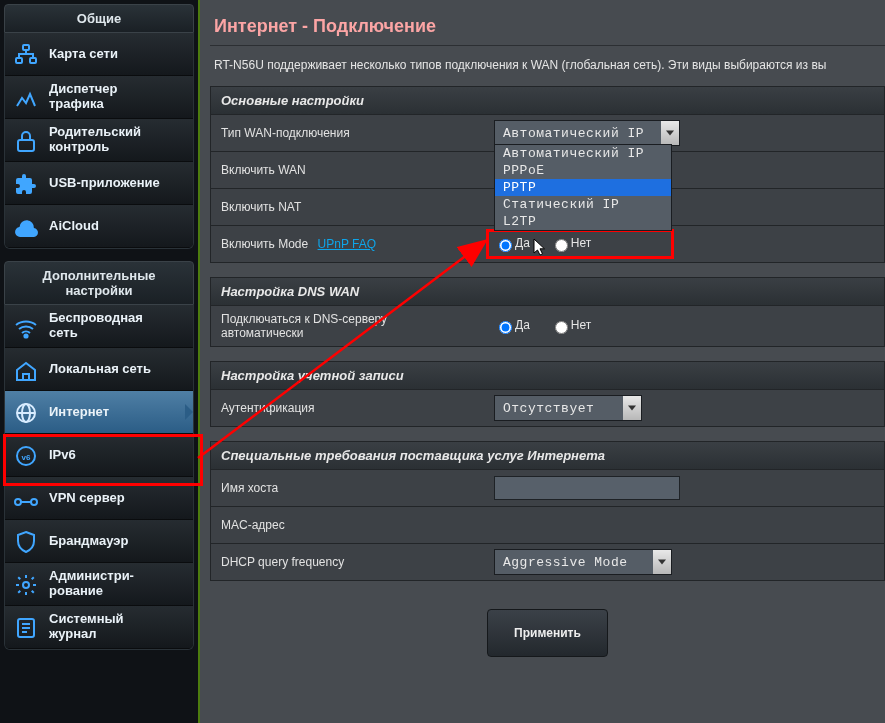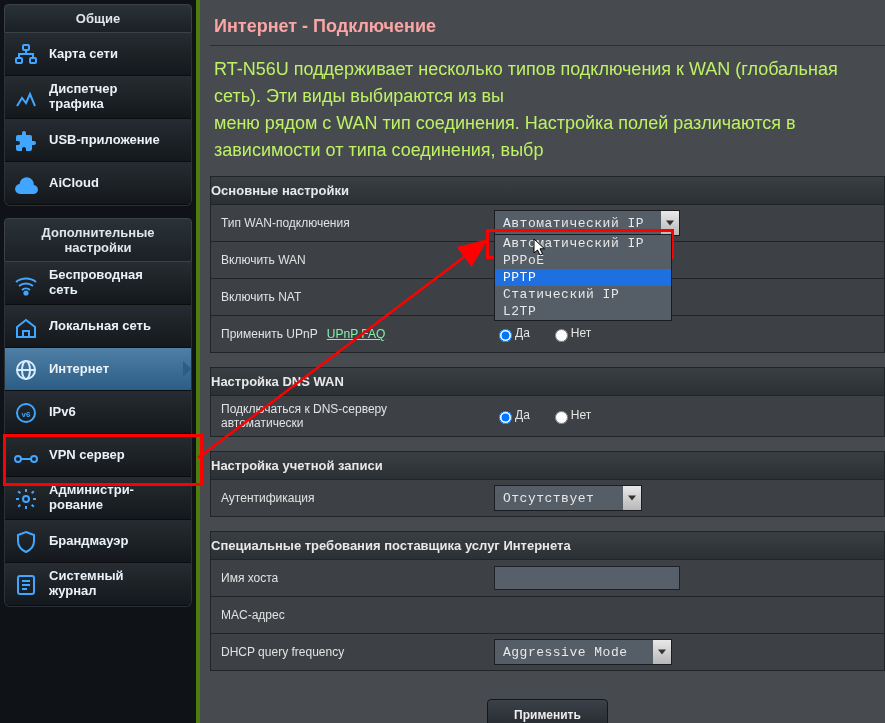--- a/index.html
+++ b/index.html
@@ -17,21 +17,21 @@
     display: flex;
     width: 885px;
     height: 723px;
     position: relative;
   }
   
   .sidebar {
     width: 200px;
     flex: 0 0 200px;
     background: #0f1216;
-    border-right: 4px solid #4d7c0f;
+    border-right: 2px solid #4d7c0f;
     box-sizing: border-box;
   }
   .side-section-title {
     text-align: center;
     padding: 6px 4px;
     font-weight: bold;
     color: #dfe7ec;
     background: linear-gradient(#2a3238, #1a2025);
     border: 1px solid #3a4248;
     border-radius: 4px 4px 0 0;
@@ -92,35 +92,36 @@
     overflow: hidden;
   }
   .page-title {
     font-size: 18px;
     font-weight: bold;
     color: #fca5a5;
     padding: 10px 4px 8px 4px;
     border-bottom: 1px solid #2c2f33;
   }
   .page-intro {
-    font-size: 18px;
-    color: #bef264;
+    font-size: 12px;
+    color: #e5e5e5;
     padding: 10px 4px 12px 4px;
     line-height: 1.5;
   }
   .section {
     margin-bottom: 14px;
   }
   .section-hd {
     background: linear-gradient(#3a3f44, #2b3034);
     border: 1px solid #222528;
-    padding: 6px 0;
+    padding: 6px 10px;
     font-weight: bold;
     font-size: 13px;
     color: #e8e8e8;
+    font-style: italic;
   }
   .row {
     display: flex;
     align-items: center;
     border: 1px solid #222528;
     border-top: none;
     background: #3d4146;
     min-height: 36px;
   }
   .row .label {
@@ -131,21 +132,21 @@
   }
   .row .field {
     flex: 1 1 auto;
     padding: 4px 8px;
     display: flex;
     align-items: flex-start;
     gap: 10px;
     position: relative;
   }
   .row .label a {
-    color: #86efac;
+    color: #0ea5e9;
     text-decoration: underline;
     margin-left: 6px;
   }
   .radio-group label {
     font-size: 12px;
     color: #e6e6e6;
     margin-right: 10px;
   }
   .radio-group input { vertical-align: middle; margin-right: 3px; }
 
@@ -282,20 +283,34 @@
                 <path d="M3 20l5-8 4 5 4-9 5 12"></path>
               </g>
             </svg>
         </span>
         <span class="label-block">
           <span>Диспетчер</span>
           <span>трафика</span>
         </span>
       </div>
 
+      <div class="side-item">
+        <span class="icon">
+          <svg width="22" height="24" viewBox="0 0 22 24">
+              <g fill="none" stroke="#40a6ff" stroke-width="2">
+                <rect x="3" y="11" width="16" height="11" rx="2"></rect>
+                <path d="M7 11V7a4 4 0 018 0v4"></path>
+              </g>
+            </svg>
+        </span>
+        <span class="label-block">
+          <span>Родительский</span>
+          <span>контроль</span>
+        </span>
+      </div>
 
       <div class="side-item">
         <span class="icon">
           <svg width="24" height="24" viewBox="0 0 24 24">
               <path fill="#40a6ff" d="M10 2a2 2 0 012 2v2h4a2 2 0 012 2v4h2a2 2 0 010 4h-2v4a2 2 0 01-2 2h-4v-2a2 2 0 00-4 0v2H4a2 2 0 01-2-2v-4h2a2 2 0 000-4H2V8a2 2 0 012-2h4V4a2 2 0 012-2z"></path>
             </svg>
         </span>
         <span class="label-block">
           <span>USB-приложение</span>
         </span>
@@ -387,41 +402,41 @@
               </g>
             </svg>
         </span>
         <span class="label-block">
           <span>VPN сервер</span>
         </span>
       </div>
 
       <div class="side-item">
         <span class="icon">
+          <svg width="22" height="24" viewBox="0 0 22 24">
+              <path fill="none" stroke="#40a6ff" stroke-width="2" d="M11 2l8 3v6c0 5-3.5 9-8 11-4.5-2-8-6-8-11V5l8-3z"></path>
+            </svg>
+        </span>
+        <span class="label-block">
+          <span>Брандмауэр</span>
+        </span>
+      </div>
+
+      <div class="side-item">
+        <span class="icon">
           <svg width="24" height="24" viewBox="0 0 24 24">
               <g fill="none" stroke="#40a6ff" stroke-width="2">
                 <circle cx="12" cy="12" r="3"></circle>
                 <path d="M12 2v3M12 19v3M4.2 4.2l2.1 2.1M17.7 17.7l2.1 2.1M2 12h3M19 12h3M4.2 19.8l2.1-2.1M17.7 6.3l2.1-2.1"></path>
               </g>
             </svg>
         </span>
         <span class="label-block">
           <span>Администри-</span>
           <span>рование</span>
-        </span>
-      </div>
-
-      <div class="side-item">
-        <span class="icon">
-          <svg width="22" height="24" viewBox="0 0 22 24">
-              <path fill="none" stroke="#40a6ff" stroke-width="2" d="M11 2l8 3v6c0 5-3.5 9-8 11-4.5-2-8-6-8-11V5l8-3z"></path>
-            </svg>
-        </span>
-        <span class="label-block">
-          <span>Брандмауэр</span>
         </span>
       </div>
 
       <div class="side-item">
         <span class="icon">
           <svg width="22" height="24" viewBox="0 0 22 24">
               <g fill="none" stroke="#40a6ff" stroke-width="2">
                 <rect x="3" y="3" width="16" height="18" rx="2"></rect>
                 <path d="M7 8h8M7 12h8M7 16h5"></path>
               </g>
@@ -434,21 +449,20 @@
       </div>
 
     </div>
   </div>
 
   <div class="main">
 
     <div class="page-title">Интернет - Подключение</div>
     <div class="page-intro">
       <span>RT-N56U поддерживает несколько типов подключения к WAN (глобальная сеть). Эти виды выбираются из вы</span><br>
-      <span>меню рядом с WAN тип соединения. Настройка полей различаются в зависимости от типа соединения, выбр</span>
     </div>
 
     <div class="section">
       <div class="section-hd">Основные настройки</div>
 
       <div class="row">
         <div class="label">Тип WAN-подключения</div>
         <div class="field">
           <div class="sel-wrap">
             <div class="sel">
@@ -476,21 +490,21 @@
         <div class="field"></div>
       </div>
 
       <div class="row">
         <div class="label">Включить NAT</div>
         <div class="field"></div>
       </div>
 
       <div class="row">
         <div class="label">
-          <span>Применить UPnP</span>
+          <span>Включить Mode</span>
           <a href="#">UPnP  FAQ</a>
         </div>
         <div class="field radio-group">
           <label><input type="radio" name="upnp" checked="" style=""><span>Да</span></label>
           <label><input type="radio" name="upnp" style=""><span>Нет</span></label>
         </div>
       </div>
     </div>
 
     <div class="section">
@@ -550,21 +564,21 @@
               <svg viewBox="0 0 10 6">
                   <path d="M0 0h10L5 6z" fill="#333"></path>
                 </svg>
             </div>
           </div>
         </div>
       </div>
     </div>
 
     <div class="apply-row">
-      <button class="btn" style="padding:8px 26px;">Применить</button>
+      <button class="btn" style="padding:16px 26px;">Применить</button>
     </div>
 
   </div>
 
   <div class="anno red-box-sidebar"></div>
   <div class="anno red-box-opt"></div>
   <svg class="anno arrow-svg" viewBox="0 0 320 300">
     <defs>
       <marker id="ah" markerWidth="12" markerHeight="10" refX="10" refY="5" orient="auto">
         <path d="M0 0L12 5L0 10z" fill="#ff0000"></path>

